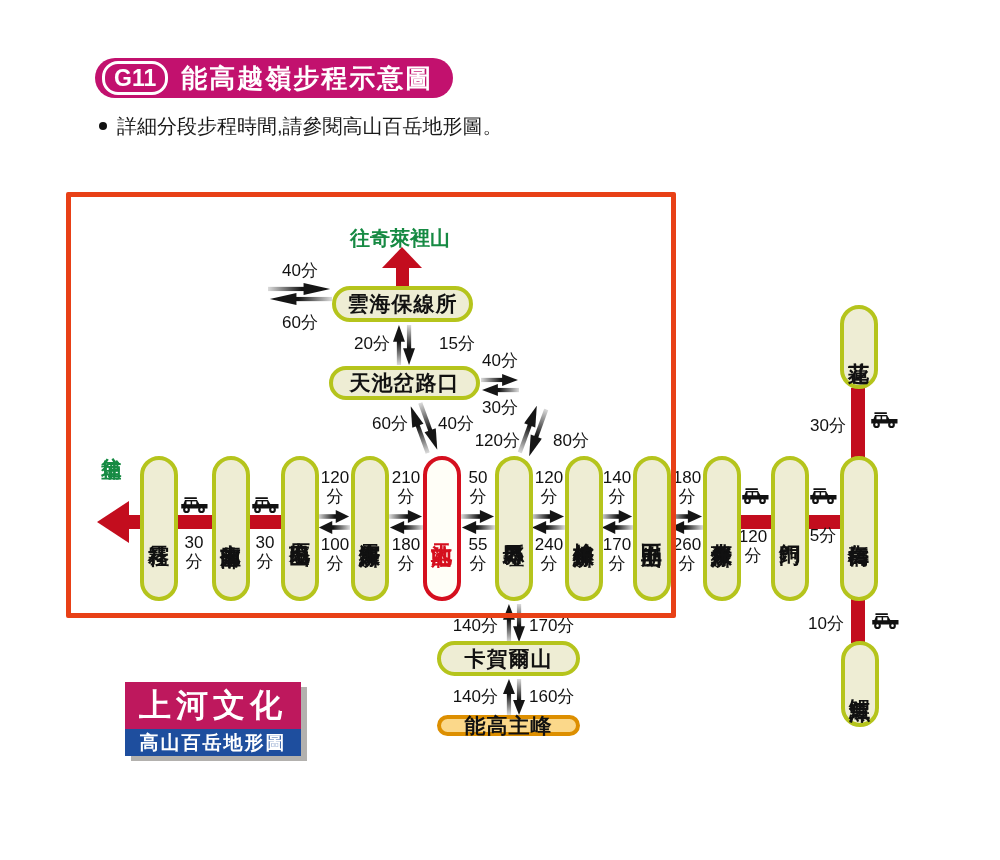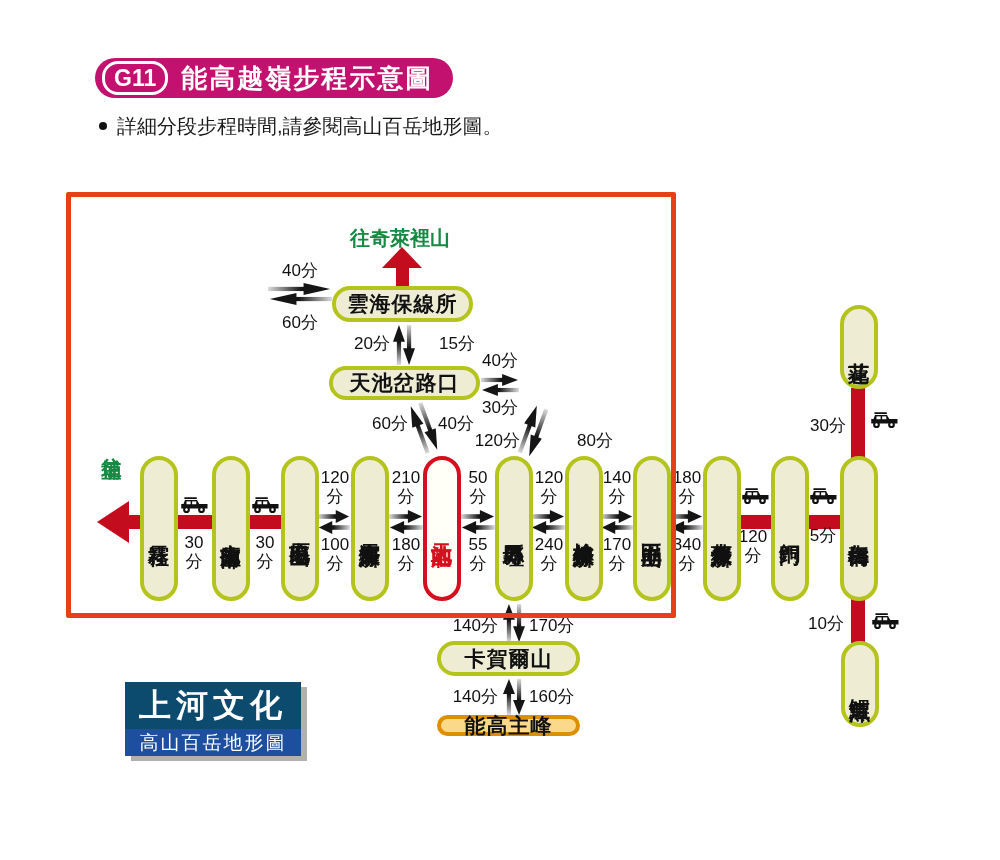--- a/index.html
+++ b/index.html
@@ -48,25 +48,25 @@
   .t { font-size:17px; color:#111; text-align:center; z-index:2; line-height:19px; }
   .tstack { width:40px; }
   .tstack span { display:block; }
   .tin { width:56px; }
 
   svg.aro { z-index:2; }
   svg.car { z-index:2; }
 
   
   .logo { left:125px; top:682px; width:176px; z-index:10; box-shadow:6px 5px 0 #b3b1ae; }
-  .logo .brand { height:47px; background:#0c4a6e; color:#fff; display:flex; align-items:center;
+  .logo .brand { height:47px; background:#be185d; color:#fff; display:flex; align-items:center;
     justify-content:center; font-family:"Liberation Serif","DejaVu Serif",serif;
     font-weight:bold; font-size:32px; letter-spacing:5px; }
   .logo .series { height:27px; background:#1e4e9e; color:#fff; display:flex; align-items:center;
-    justify-content:center; font-weight:normal; font-size:19px; letter-spacing:2px; }
+    justify-content:center; font-weight:bold; font-size:19px; letter-spacing:2px; }
 </style>
 </head>
 <body>
 
 <div id="stage">
 
   <svg width="0" height="0" style="position:absolute">
     <defs>
       <linearGradient id="gR" x1="0" y1="0" x2="1" y2="0">
         <stop offset="0" stop-color="#dcdcdc"></stop>
@@ -180,21 +180,21 @@
   <svg class="abs aro" style="left:413px;top:403px;transform:rotate(-20deg)" width="22" height="50" viewBox="0 0 24 36" preserveAspectRatio="none">
       <use href="#dblV"></use>
     </svg>
   <div class="abs t tin" style="left:360px;top:414px;text-align:right;width:48px">60分</div>
   <div class="abs t tin" style="left:438px;top:414px;text-align:left">40分</div>
 
   <svg class="abs aro" style="left:522px;top:406px;transform:rotate(20deg)" width="22" height="50" viewBox="0 0 24 36" preserveAspectRatio="none">
       <use href="#dblV"></use>
     </svg>
   <div class="abs t tin" style="left:462px;top:431px;text-align:right;width:58px">120分</div>
-  <div class="abs t tin" style="left:557px;top:431px;text-align:right">80分</div>
+  <div class="abs t tin" style="left:543px;top:431px;text-align:center">80分</div>
 
   <div class="abs vnode" style="left:140px">
       <span>霧社</span>
     </div>
   <div class="abs vnode" style="left:212px">
       <span>廬山部落</span>
     </div>
   <div class="abs vnode" style="left:281px">
       <span>屯原登山口</span>
     </div>
@@ -286,21 +286,21 @@
     </div>
   <div class="abs t tstack" style="left:597px;top:535px">
     <span>170</span>
       <span>分</span>
     </div>
   <div class="abs t tstack" style="left:667px;top:468px">
     <span>180</span>
       <span>分</span>
     </div>
   <div class="abs t tstack" style="left:667px;top:535px">
-    <span>340</span>
+    <span>260</span>
       <span>分</span>
     </div>
 
   <div class="abs t tstack" style="left:174px;top:533px">
     <span>30</span>
       <span>分</span>
     </div>
   <div class="abs t tstack" style="left:245px;top:533px">
     <span>30</span>
       <span>分</span>

